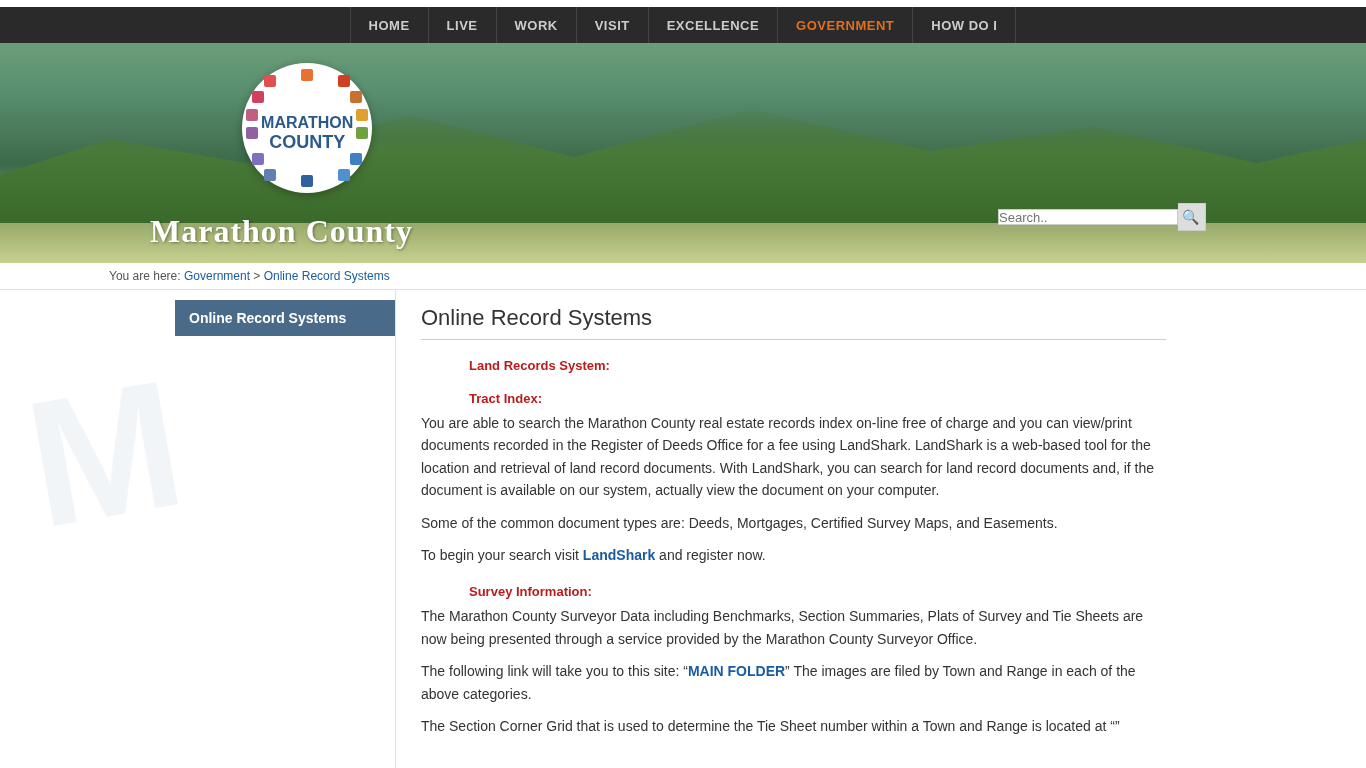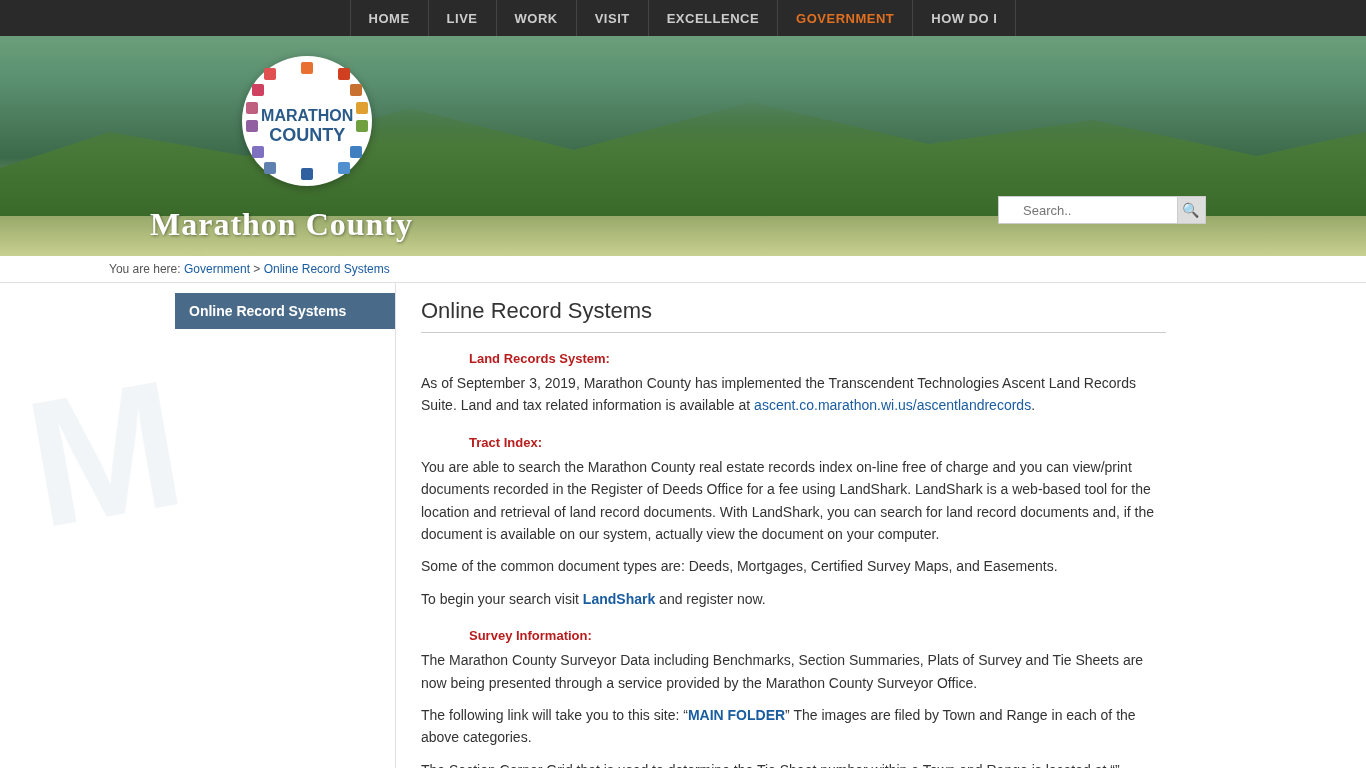--- a/index.html
+++ b/index.html
@@ -6,20 +6,21 @@
     body { font-family: Arial, sans-serif; font-size: 14px; color: #333; background: #fff; width: 1366px; }
 
     
     #top-nav {
       background: #2a2a2a;
       display: flex;
       justify-content: center;
       align-items: center;
       height: 36px;
       gap: 0;
+      margin-top: 7px;
     }
     .nav-item {
       color: #ccc;
       text-decoration: none;
       padding: 0 18px;
       font-size: 13px;
       font-weight: bold;
       letter-spacing: 0.5px;
       cursor: pointer;
       height: 36px;
@@ -110,22 +111,22 @@
     }
     #search-box-area {
       position: absolute;
       top: 160px;
       right: 160px;
       display: flex;
       align-items: center;
     }
     #search-input-field {
       width: 180px;
-      height: 28px;
-      padding: 0 24px;
+      height: 16px;
+      padding: 0 0;
       border: 1px solid #ccc;
       font-size: 13px;
       color: #999;
       outline: none;
     }
     #search-btn {
       width: 28px;
       height: 28px;
       background: #ddd;
       border: 1px solid #ccc;
@@ -284,23 +285,20 @@
 <div id="main-area">
 
   <div id="sidebar">
     <div class="sidebar-item-active">Online Record Systems</div>
   </div>
 
   <div id="content-area">
     <h1 id="content-title">Online Record Systems</h1>
 
     <p class="section-heading">Land Records System:</p>
-    <p class="content-para">
-      As of September 3, 2019, Marathon County has implemented the Transcendent Technologies Ascent Land Records Suite. Land and tax related information is available at <a href="#">ascent.co.marathon.wi.us/ascentlandrecords</a>.
-    </p>
 
     <p class="section-heading">Tract Index:</p>
     <p class="content-para">
       You are able to search the Marathon County real estate records index on-line free of charge and you can view/print documents recorded in the Register of Deeds Office for a fee using LandShark. LandShark is a web-based tool for the location and retrieval of land record documents. With LandShark, you can search for land record documents and, if the document is available on our system, actually view the document on your computer.
     </p>
     <p class="content-para">
       Some of the common document types are: Deeds, Mortgages, Certified Survey Maps, and Easements.
     </p>
     <p class="content-para">
       To begin your search visit <a href="#" class="content-link-bold">LandShark</a> and register now.

